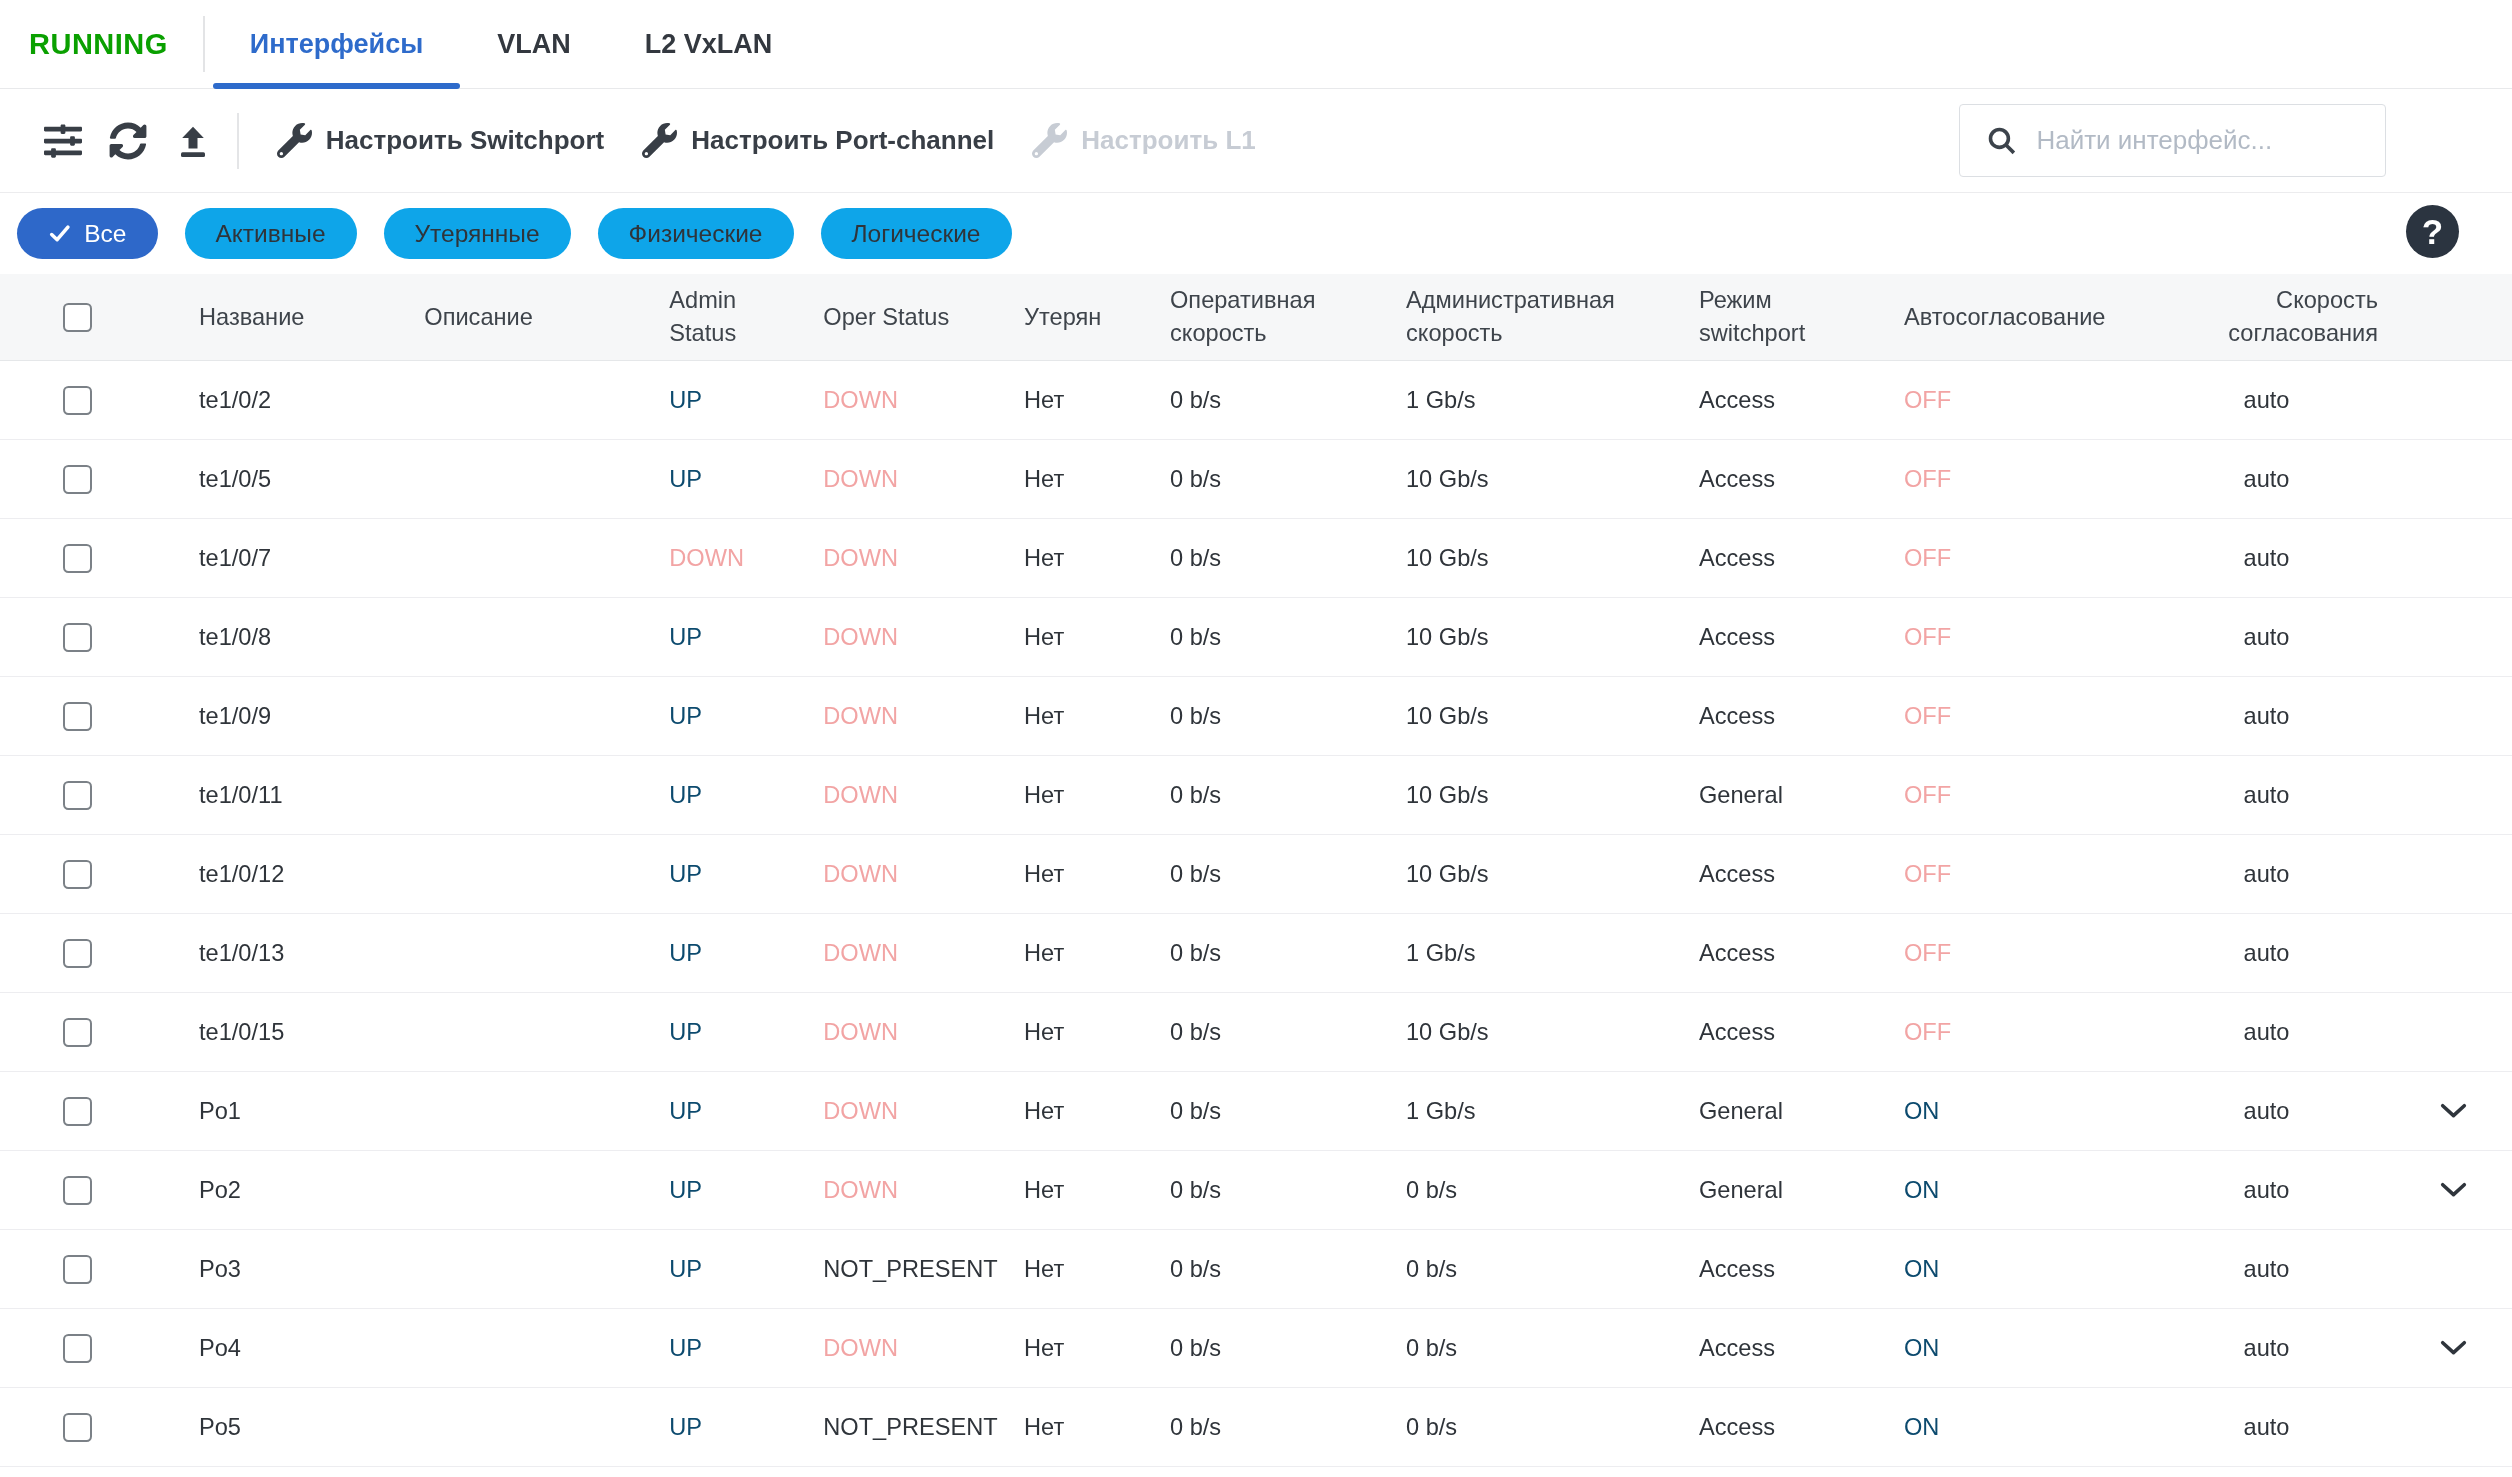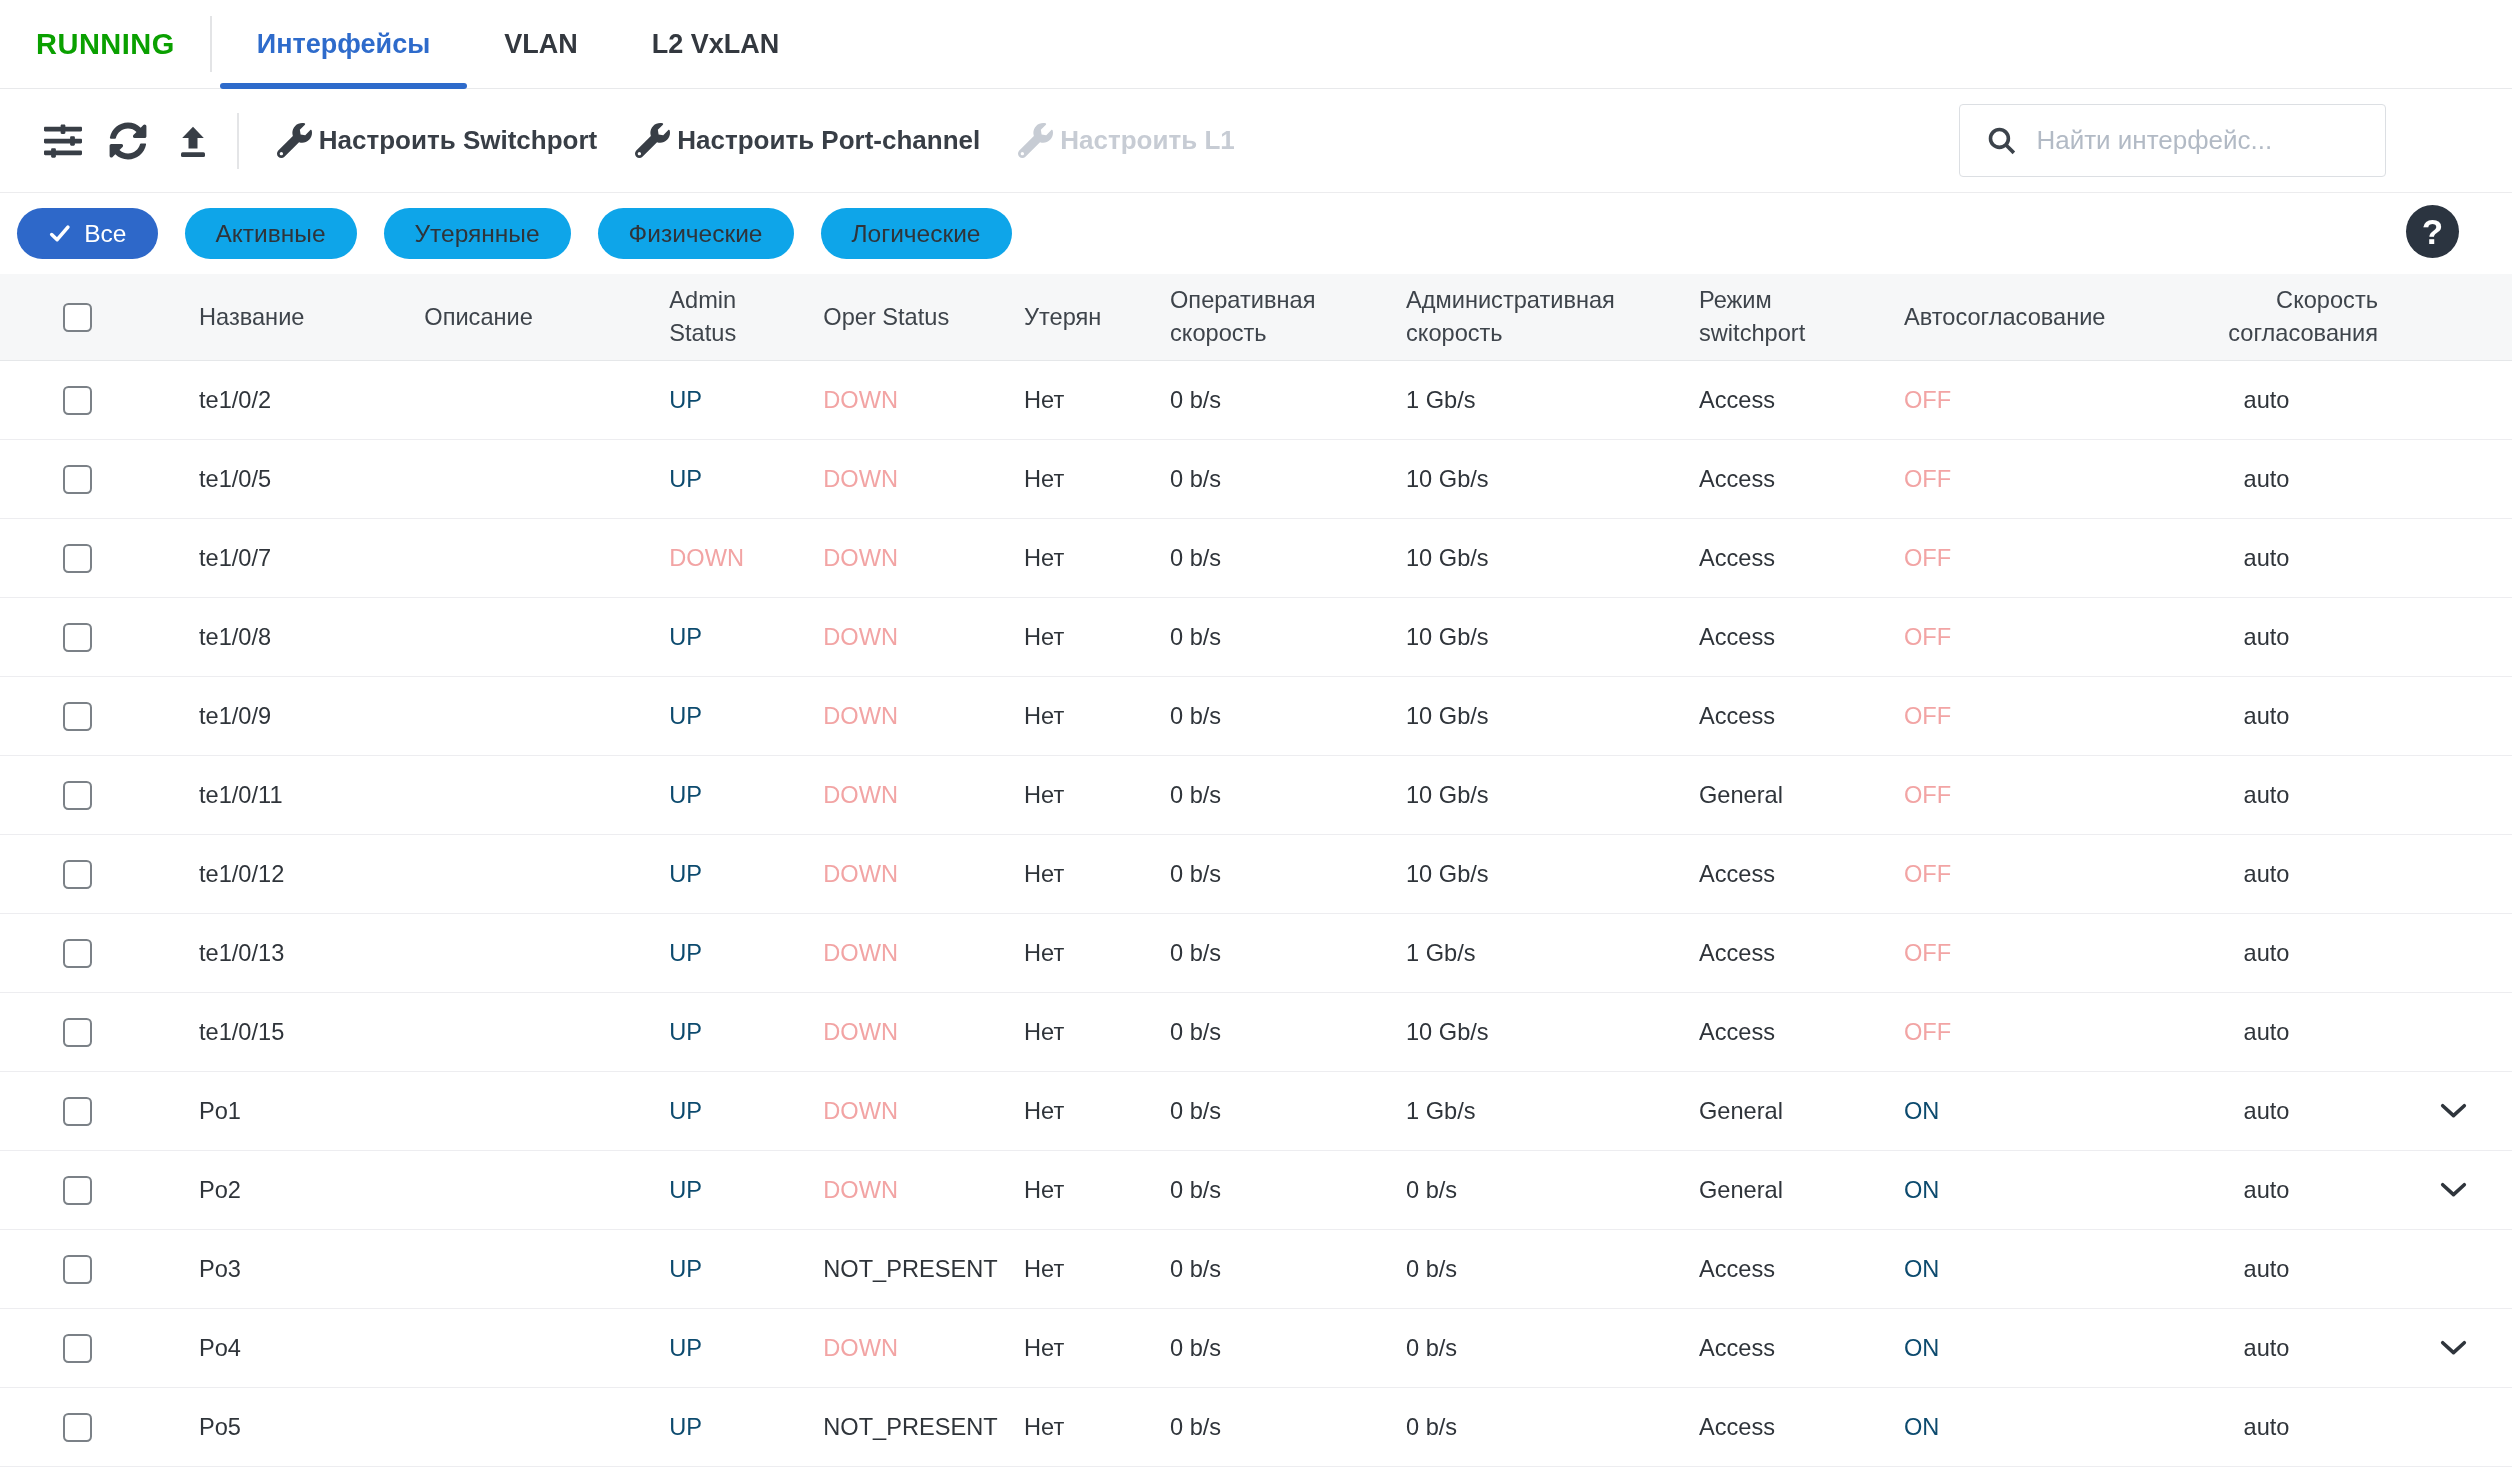--- a/index.html
+++ b/index.html
@@ -1,37 +1,37 @@
 <!DOCTYPE html>
 <html style="font-size:14.5px"><head>
 <meta charset="utf-8">
 <style>
   * { box-sizing: border-box; margin: 0; padding: 0; }
   html,body { width:2512px; height:1478px; overflow:hidden; background:#fff;
               font-family:"Liberation Sans", sans-serif; color:#2f343a; }
 
   
-  .tabbar { height:89px; border-bottom:1.8px solid #e8e9eb; display:flex; align-items:center;padding-left:7px; }
+  .tabbar { height:89px; border-bottom:1.8px solid #e8e9eb; display:flex; align-items:center; }
   .running { color:#0aa000; font-weight:700; font-size:29px; margin-left:29px; letter-spacing:0.5px; }
   .tab-divider { width:1.8px; height:56px; background:#e3e4e6; margin-left:35px; }
   .tab-list { display:flex; height:89px; margin-left:8.2px; }
   .tab { position:relative; display:flex; align-items:center; padding:0 37px;
          font-size:27px; font-weight:600; color:#33383f; cursor:pointer; }
   .tab.active { color:#2e6bcb; }
   .tab.active::after { content:""; position:absolute; left:0; right:0; bottom:0;
                        height:5.4px; background:#2e6bcb; border-radius:3.6px; }
 
   
   .toolbar { height:104px; border-bottom:1.8px solid #ececee; display:flex; align-items:center; position:relative; }
   .icon-btn { width:45px; height:45px; display:flex; align-items:center; justify-content:center; cursor:pointer; }
   .icon-btn svg { fill:#383e46; }
   .icon-btn.first { margin-left:40px; }
   .icon-btn + .icon-btn { margin-left:20px; }
   .tb-divider { width:1.8px; height:56px; background:#e4e5e7; margin-left:22px; }
-  .tool-btn { display:flex; align-items:center; gap:7px; margin-left:38px;
+  .tool-btn { display:flex; align-items:center; gap:14px; margin-left:38px;
               font-size:26px; font-weight:600; color:#383e46; cursor:pointer; white-space:nowrap;justify-content:space-between; }
   .tool-btn svg { fill:#383e46; }
   .tool-btn.disabled { color:#c7ccd4; cursor:default; }
   .tool-btn.disabled svg { fill:#c7ccd4; }
   .search-wrap { position:absolute; right:126px; top:15.4px; width:427px; height:73px;
                  border:1.8px solid #dcdfe3; border-radius:4px; background:#fff;
                  display:flex; align-items:center; }
   .search-wrap svg { margin-left:25.4px; stroke:#3c434b; }
   .search-wrap input { border:none; outline:none; flex:1; margin:0 16.3px 0 18px;
                        font-size:26px; font-family:inherit; color:#2f343a; background:transparent; }

